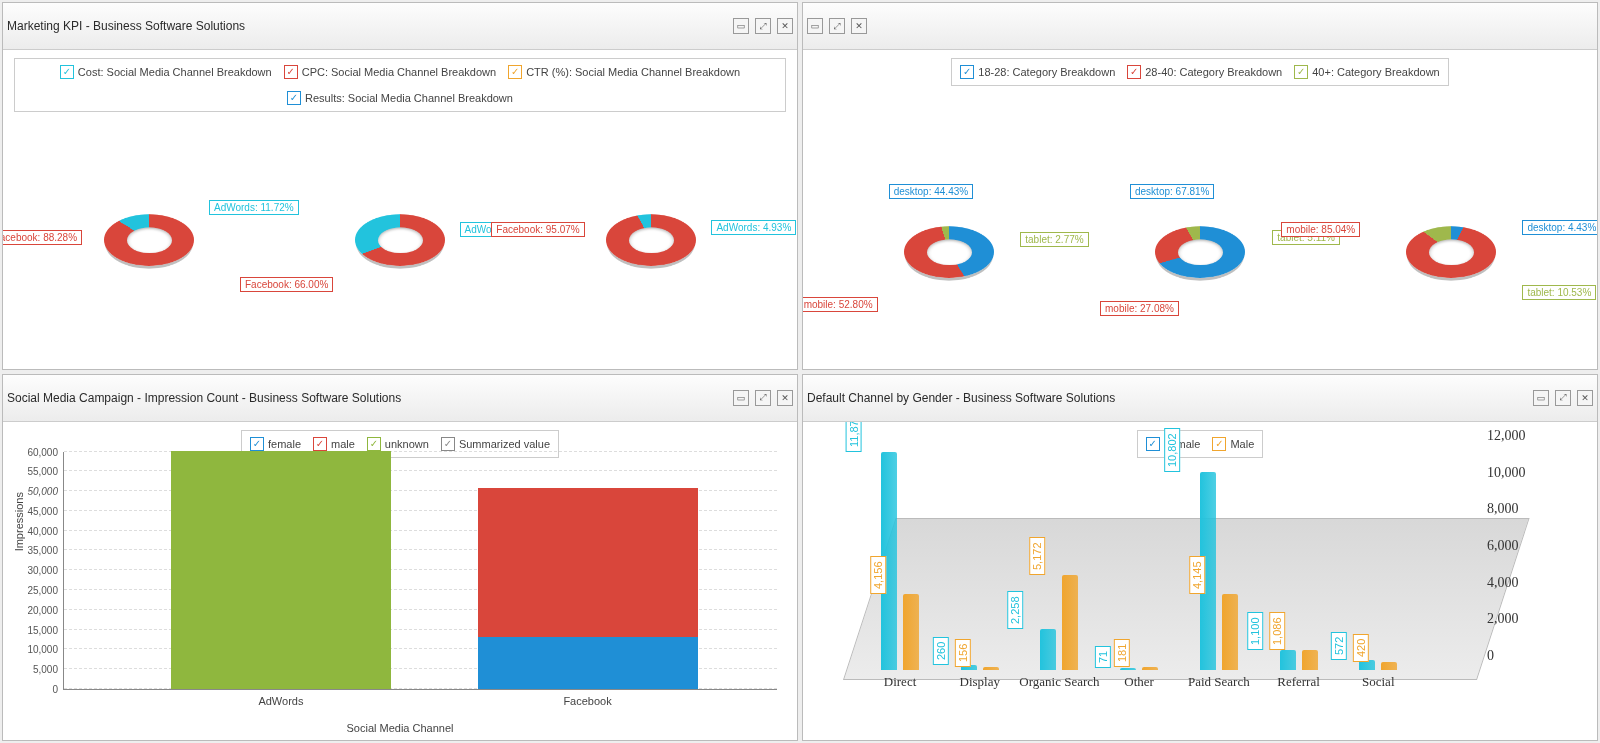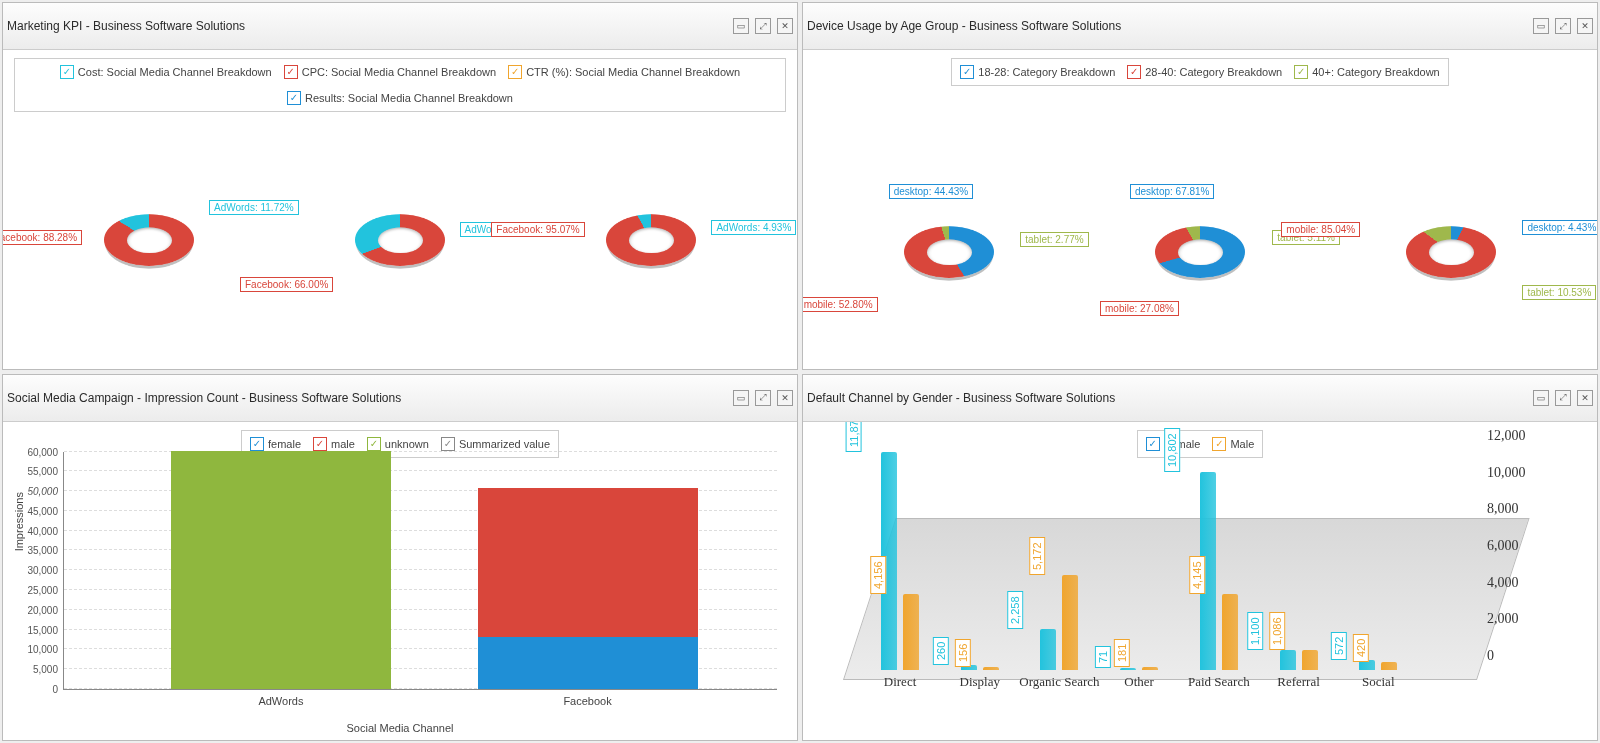--- a/index.html
+++ b/index.html
@@ -86,21 +86,20 @@
             <div class="donut" style="background: conic-gradient(rgb(217, 70, 59) 0%, rgb(217, 70, 59) 95.07%, rgb(34, 195, 221) 95.07%, rgb(34, 195, 221) 100%);"></div>
             <div class="dlabel" style="border-color: rgb(217, 70, 59); color: rgb(217, 70, 59); left: -40px; top: 42px;">Facebook: 95.07%</div>
             <div class="dlabel" style="border-color: rgb(34, 195, 221); color: rgb(34, 195, 221); right: -25px; top: 40px;">AdWords: 4.93%</div>
           </div>
         </div>
     </div>
   </div>
 
   <div class="panel">
     <div class="panel-header">
-      <span class="panel-title">Device Usage by Age Group - Business Software Solutions</span>
       <div class="panel-btns">
         <div class="panel-btn">▭</div>
         <div class="panel-btn">⤢</div>
         <div class="panel-btn">✕</div>
       </div>
     </div>
     <div class="panel-body" style="display:flex;flex-direction:column;">
       <div class="legend" id="legend-device">
           <div class="legend-item">
             <span class="legend-chk" style="border-color: rgb(31, 143, 214); color: rgb(31, 143, 214);">✓</span>

